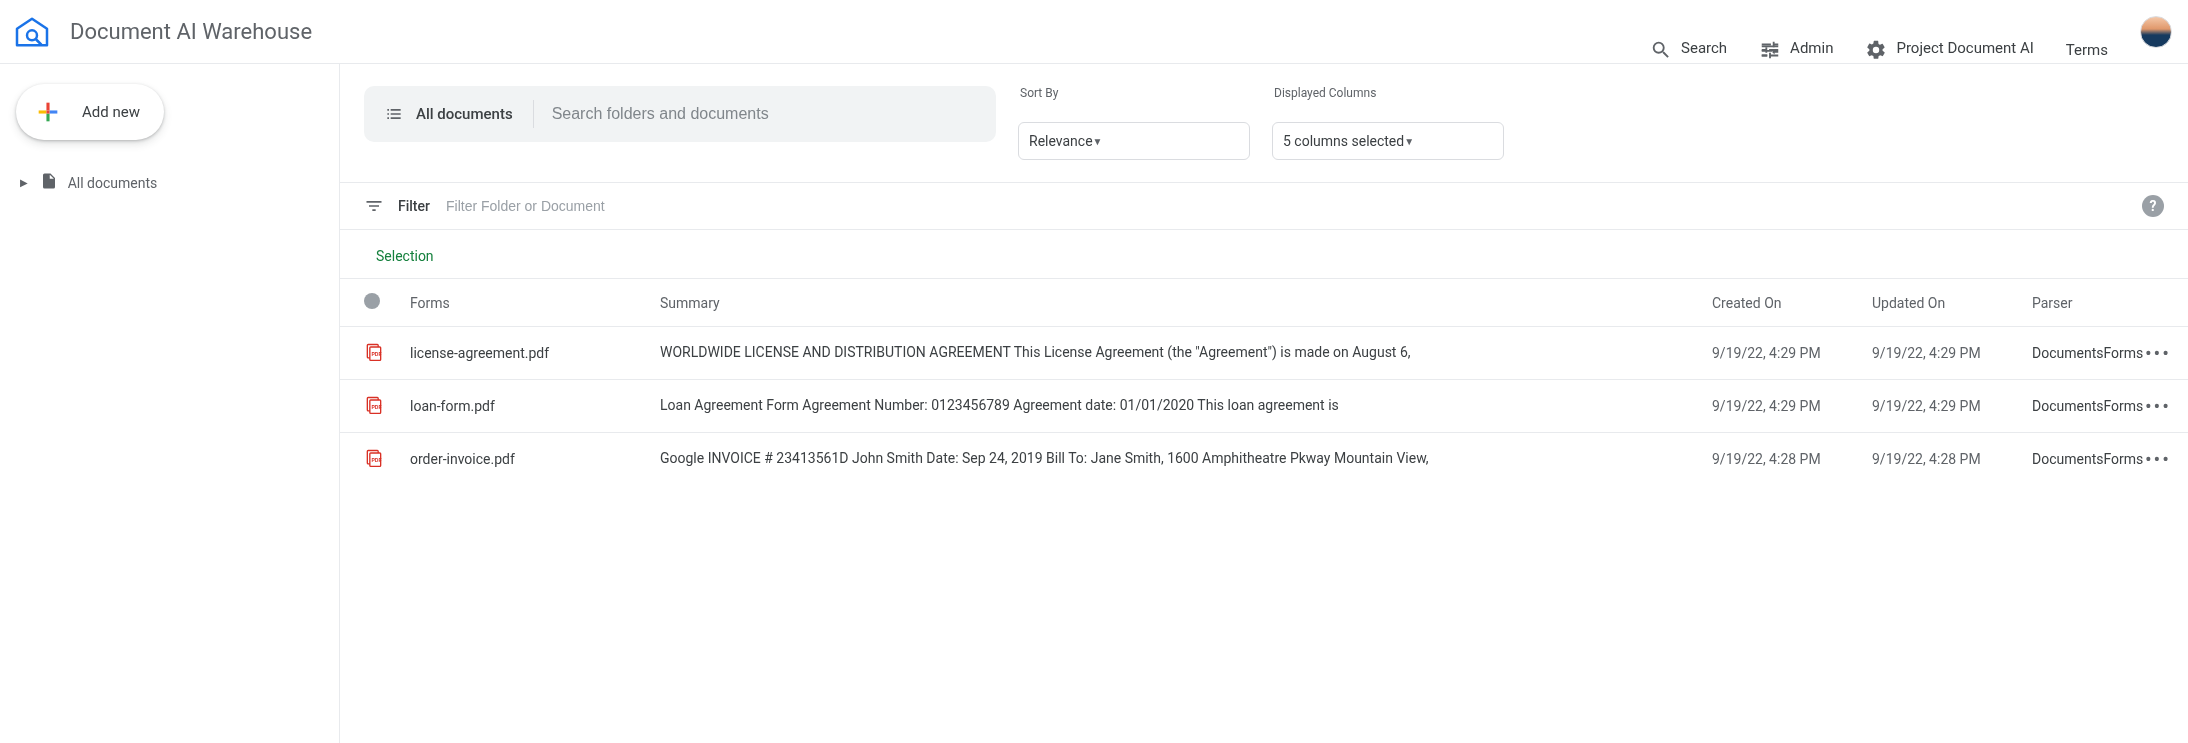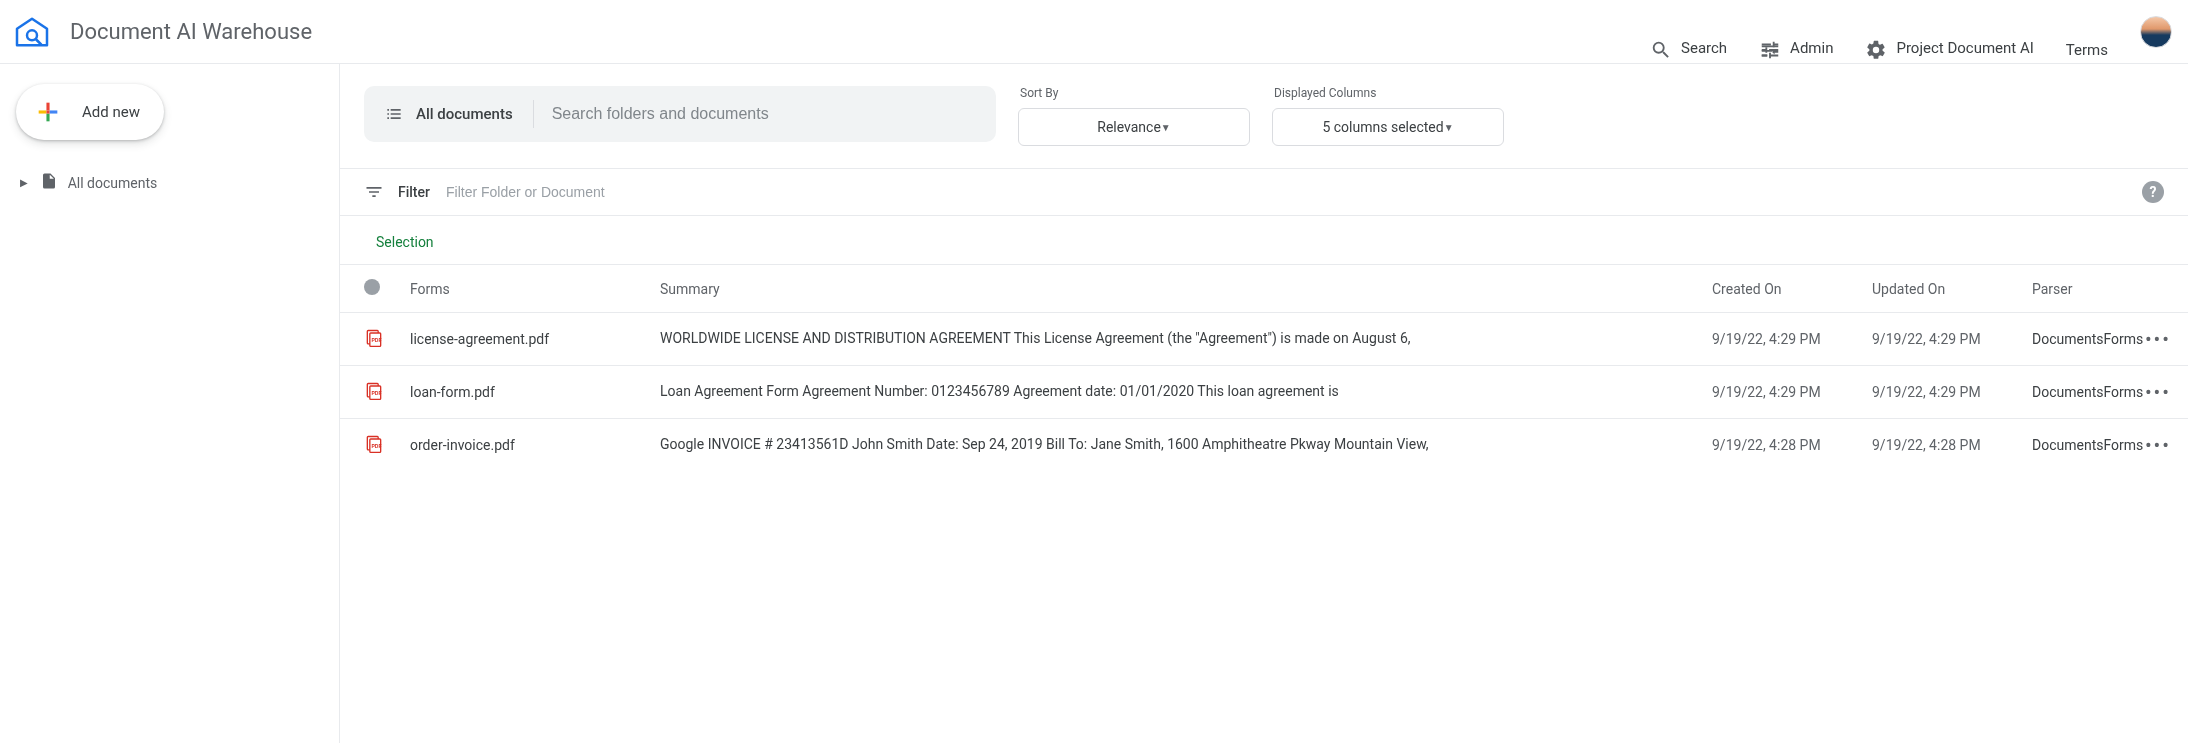--- a/index.html
+++ b/index.html
@@ -41,24 +41,24 @@
     display: flex; align-items: center; background: #f1f3f4; border-radius: 10px;
     height: 56px; flex: 0 0 632px;
   }
   .pill-left { display: flex; align-items: center; gap: 12px; padding: 0 20px; height: 100%; }
   .pill-left .icon { color: #5f6368; display:flex; }
   .pill-left .label { font-size: 15px; color: #3c4043; font-weight: 500; }
   .pill-divider { width: 1px; height: 28px; background: #dadce0; }
   .pill-input { flex: 1; height: 100%; background: transparent; border: none; outline: none; font-size: 16px; padding: 0 18px; color: #5f6368; }
   .pill-input::placeholder { color: #80868b; }
 
-  .selector { display: flex; flex-direction: column; gap: 6px; flex: 0 0 240px; }
+  .selector { display: flex; flex-direction: column; gap: 20px; flex: 0 0 240px; }
   .selector .label { font-size: 12px; color: #5f6368; padding-left: 10px; padding-bottom: 2px; }
   .selector .box {
-    display: flex; align-items: center; justify-content: center;
+    display: flex; align-items: center; justify-content: flex-start;
     border: 1px solid #dadce0; border-radius: 6px; height: 38px; padding: 0 10px;
     cursor: pointer; color: #3c4043; font-size: 14px; margin-left: 8px;
   }
   .selector .box .chev { font-size: 10px; color: #5f6368; }
 
   .hr { height: 1px; background: #e8eaed; }
 
   .filter-row { display: flex; align-items: center; padding: 12px 24px; gap: 14px; }
   .filter-row .icon { color: #5f6368; display:flex; }
   .filter-row .label { font-weight: 500; color: #3c4043; }

